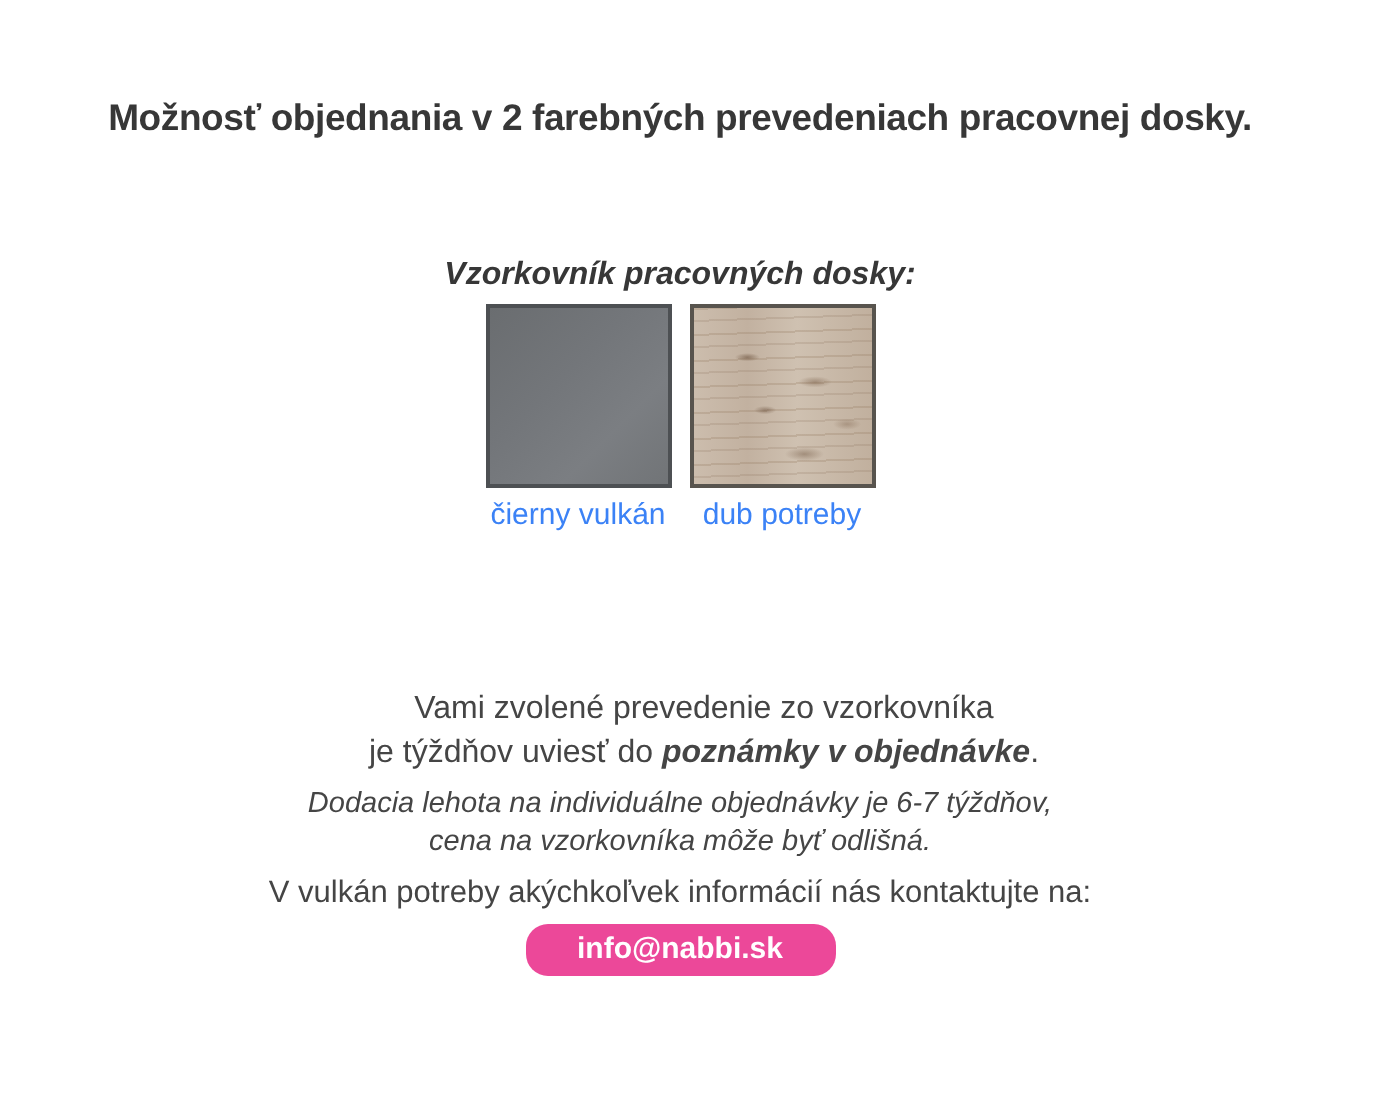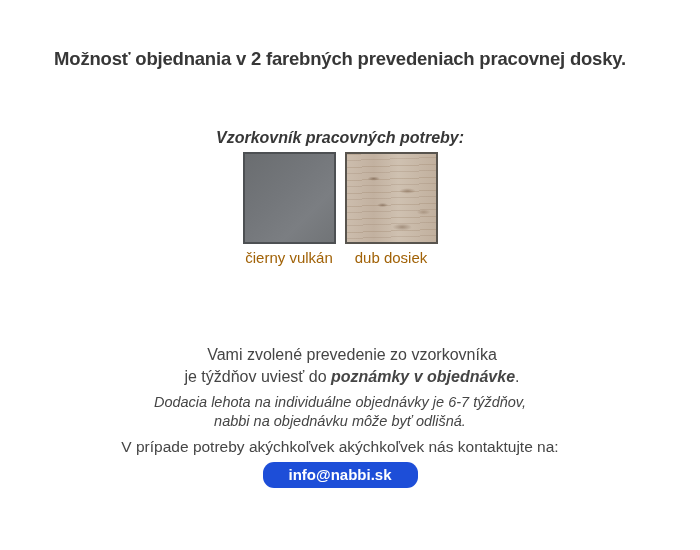--- a/index.html
+++ b/index.html
@@ -70,21 +70,21 @@
       radial-gradient(ellipse 14px 5px at 62% 83%, rgba(96,68,46,0.40), transparent 70%),
       radial-gradient(ellipse 10px 4px at 86% 66%, rgba(110,80,56,0.32), transparent 70%),
       repeating-linear-gradient(178deg,
         rgba(150,124,98,0.28) 0 1px, transparent 1px 6px,
         rgba(138,112,90,0.20) 6px 7px, transparent 7px 13px),
       linear-gradient(90deg, #ccbdad 0%, #c2b1a0 30%, #cfc1b1 58%, #c1b09e 100%);
   }
   .swatch-label {
     margin-top: 5px;
     font-size: 15px;
-    color: #a16207;
+    color: #3b82f6;
     text-align: center;
   }
   .note-block {
     position: absolute;
     top: 344px;
     left: 0;
     width: 100%;
     text-align: center;
     color: #454545;
   }
@@ -110,55 +110,55 @@
     font-size: 15.5px;
     line-height: 21px;
     margin-top: 5px;
   }
   .email-button {
     display: inline-block;
     margin-top: 5px;
     min-width: 155px;
     box-sizing: border-box;
     padding: 4px 20px 5px 20px;
-    background: #1d4ed8;
+    background: #ec4899;
     border: none;
     border-radius: 11px;
     color: #ffffff;
     font-family: "Liberation Sans", sans-serif;
     font-size: 15px;
     font-weight: 700;
     text-align: center;
     cursor: pointer;
   }
 </style>
 </head>
 <body>
 
 <div class="page">
 
   <div class="title">Možnosť objednania v 2 farebných prevedeniach pracovnej dosky.</div>
 
-  <div class="sampler-heading">Vzorkovník pracovných potreby:</div>
+  <div class="sampler-heading">Vzorkovník pracovných dosky:</div>
 
   <div class="swatches">
     <div class="swatch-col">
       <div class="swatch swatch-dark"></div>
       <div class="swatch-label">čierny vulkán</div>
     </div>
     <div class="swatch-col">
       <div class="swatch swatch-wood"></div>
-      <div class="swatch-label">dub dosiek</div>
+      <div class="swatch-label">dub potreby</div>
     </div>
   </div>
 
   <div class="note-block">
     <div class="note-line">Vami zvolené prevedenie zo vzorkovníka</div>
     <div class="note-line"><span>je týždňov uviesť do </span><span class="bold-it">poznámky v objednávke</span><span>.</span></div>
     <div class="delivery-line delivery-first">Dodacia lehota na individuálne objednávky je 6-7 týždňov,</div>
-    <div class="delivery-line">nabbi na objednávku môže byť odlišná.</div>
-    <div class="contact-line">V prípade potreby akýchkoľvek akýchkoľvek nás kontaktujte na:</div>
+    <div class="delivery-line">cena na vzorkovníka môže byť odlišná.</div>
+    <div class="contact-line">V vulkán potreby akýchkoľvek informácií nás kontaktujte na:</div>
     <div>
       <button class="email-button">info@nabbi.sk</button>
     </div>
   </div>
 
 </div>
 
 </body></html>

